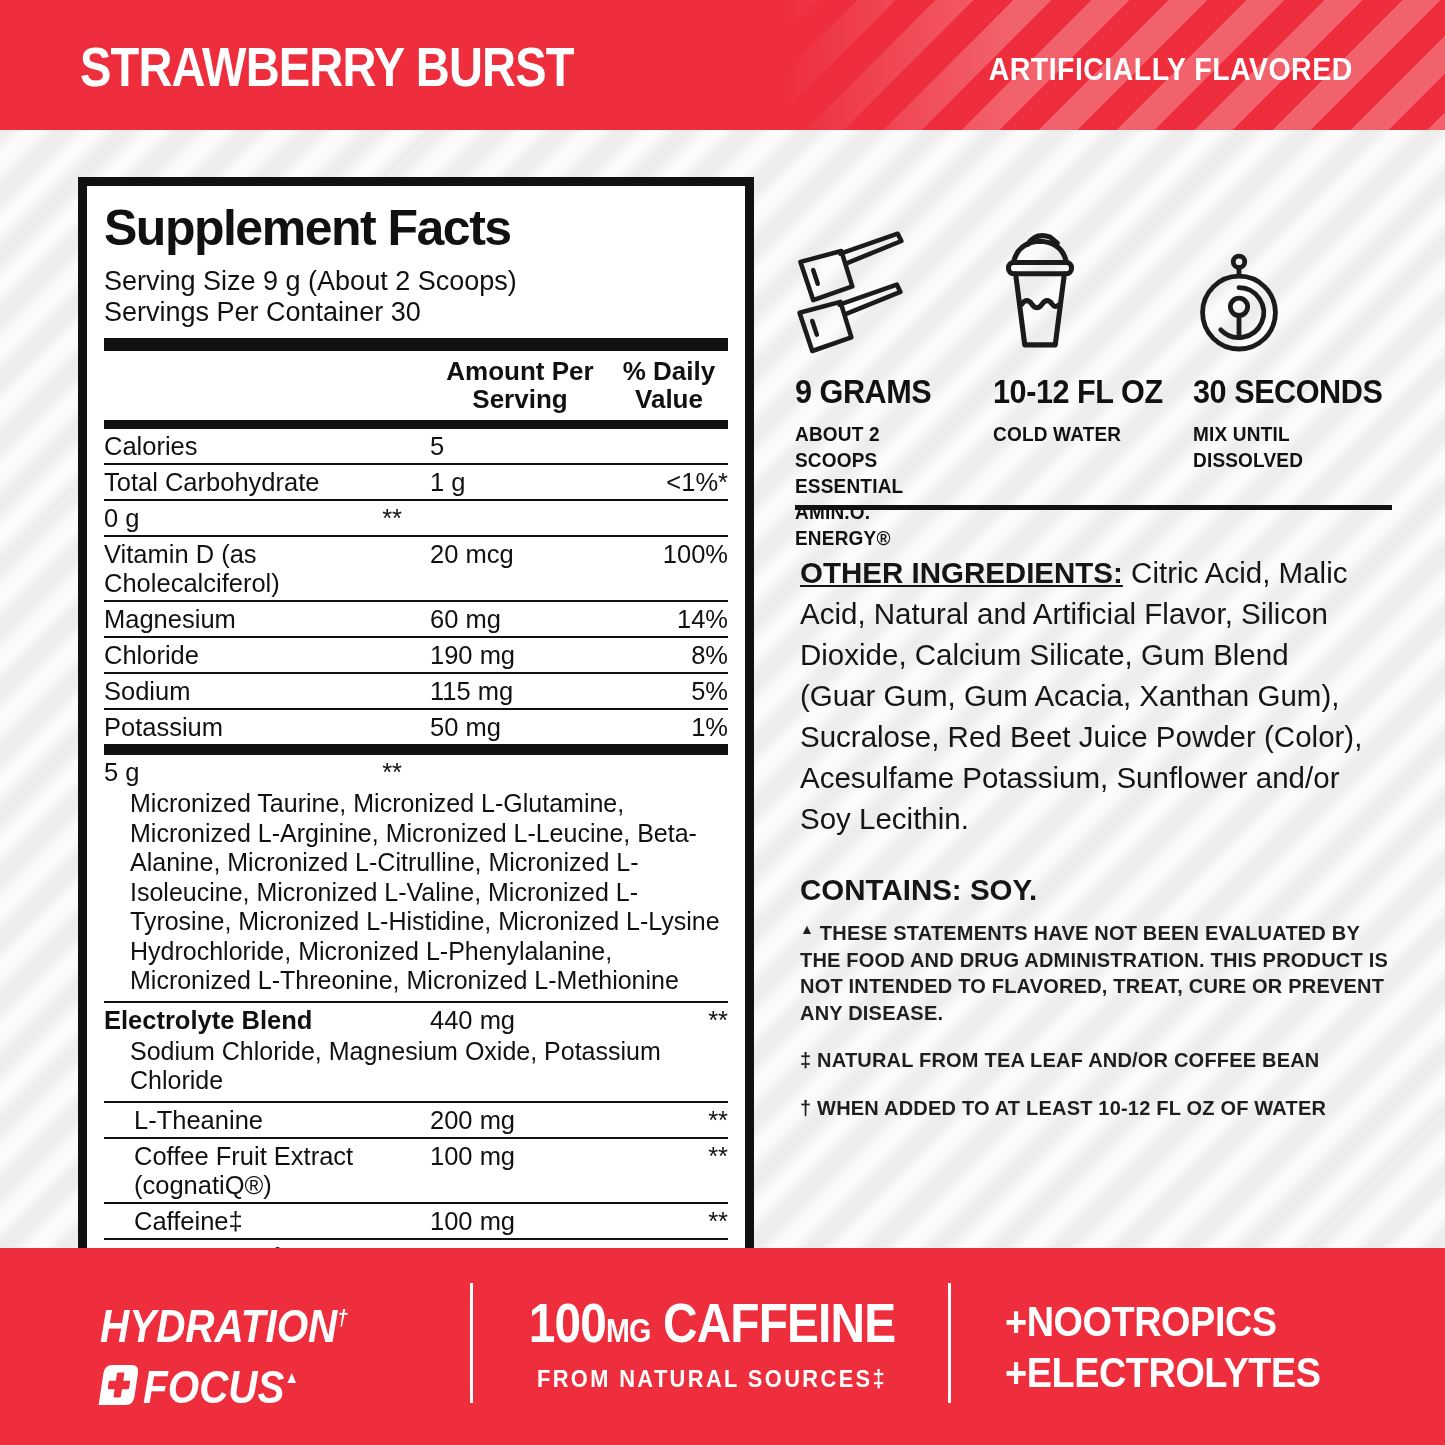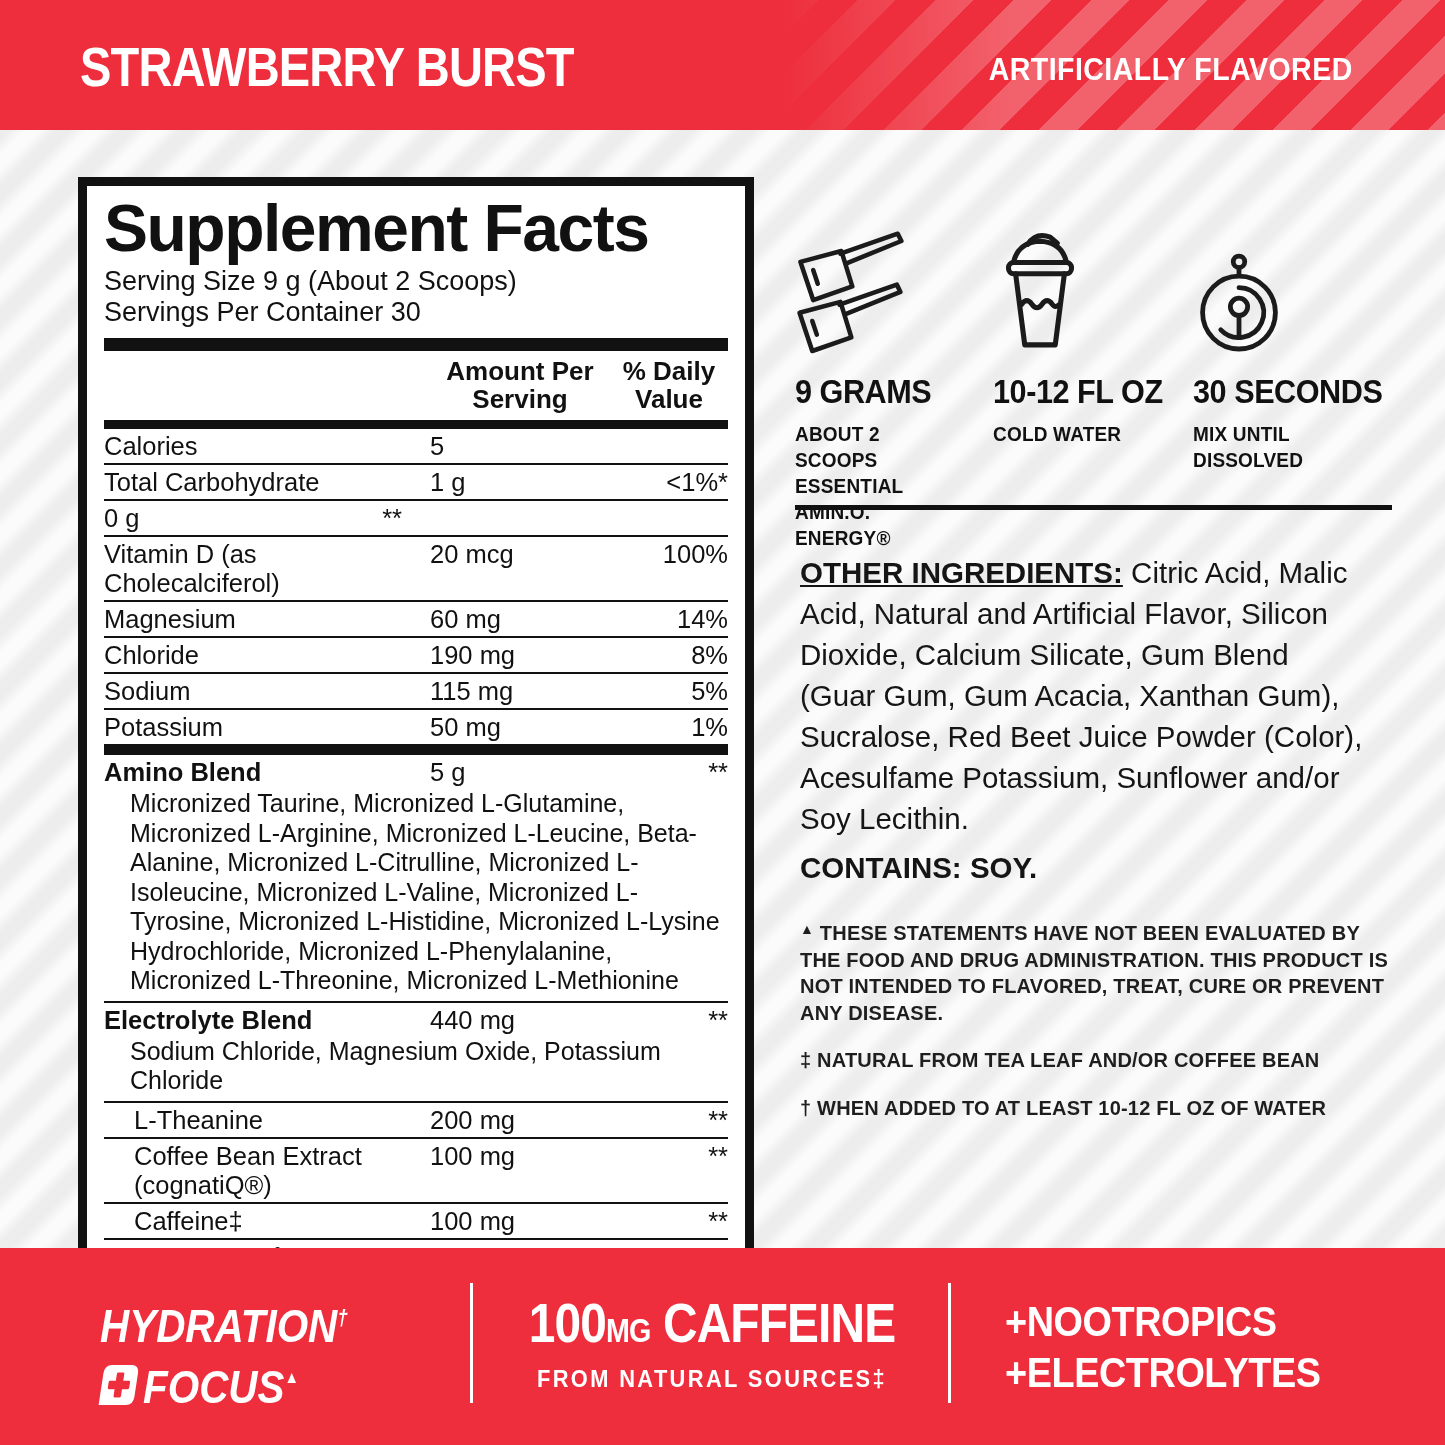--- a/index.html
+++ b/index.html
@@ -25,21 +25,21 @@
   .flavor-note {
     position:absolute; right:92px; top:52px; color:#fff; font-size:31px; font-weight:bold;
     transform:scaleX(0.92); transform-origin:right center; white-space:nowrap; letter-spacing:0.5px;
   }
 
   
   .panel {
     position:absolute; left:78px; top:177px; width:676px; background:#fff;
     border:9px solid #111; padding:12px 17px 14px;
   }
-  .sf-title { font-size:66px; font-weight:bold; letter-spacing:-1.5px; line-height:60px; margin-bottom:8px; }
+  .sf-title { font-size:50px; font-weight:bold; letter-spacing:-1.5px; line-height:60px; margin-bottom:8px; }
   .serv { font-size:27px; line-height:31px; }
   .bar-l { height:13px; background:#111; margin-top:10px; }
   .bar-m { height:9px; background:#111; }
   .bar-b { height:11px; background:#111; }
   .hdr-row { display:flex; padding:6px 0 7px; font-weight:bold; font-size:26px; line-height:28px; }
   .h-n { flex:1; }
   .h-a { width:180px; text-align:center; }
   .h-d { width:118px; text-align:center; }
   .frow { display:flex; align-items:baseline; font-size:25.5px; line-height:29px; padding:3px 0 2px; border-top:2px solid #111; }
   .frow.nb { border-top:none; }
@@ -59,21 +59,21 @@
   .step-2 { width:200px; }
   .step-3 { width:207px; }
   .step-icon { height:128px; display:flex; align-items:flex-end; }
   .step-icon svg { display:block; }
   .step-h { margin-top:18px; font-size:34px; font-weight:bold; transform:scaleX(0.9); transform-origin:left center; white-space:nowrap; letter-spacing:-0.5px; }
   .step-s { margin-top:10px; font-size:20px; font-weight:bold; line-height:26px; transform:scaleX(0.95); transform-origin:left center; letter-spacing:0.2px; width:180px; }
   .rdivider { position:absolute; left:795px; top:505px; width:597px; height:5px; background:#111; }
 
   .other-ing { position:absolute; left:800px; top:552px; width:566px; font-size:29.5px; line-height:41px; color:#151515; }
   .oi-label { font-weight:bold;text-decoration:underline; }
-  .contains { margin-top:8px; font-weight:bold; }
+  .contains { margin-top:30px; font-weight:bold; }
 
   .disclaims { position:absolute; left:800px; top:916px; width:600px; color:#1e1e1e; }
   .disc { font-size:20px; font-weight:bold; line-height:26.5px; margin-bottom:21px; letter-spacing:0.2px; }
   .disc .mk-tri { font-size:14px; vertical-align:6px; }
 
   
   .bottom-banner { position:absolute; left:0; top:1248px; width:1445px; height:201px; background:#ee2e3c; color:#fff; }
   .hydro { position:absolute; left:100px; top:44px; font-style:italic; font-weight:bold; transform:scaleX(0.86); transform-origin:left center; }
   .hydro-line { font-size:47px; line-height:52px; white-space:nowrap; }
   .hydro sup { font-size:22px; }
@@ -157,40 +157,39 @@
     </div>
     <div class="frow">
       <div class="c-n">Potassium</div>
       <div class="c-a">50 mg</div>
       <div class="c-d">1%</div>
     </div>
 
     <div class="bar-b"></div>
 
     <div class="frow nb">
-      <div class="c-n bld">Amino Blend</div>
       <div class="c-a">5 g</div>
       <div class="c-d">**</div>
     </div>
     <div class="subtxt">Micronized Taurine, Micronized L-Glutamine, Micronized L-Arginine, Micronized L-Leucine, Beta-Alanine, Micronized L-Citrulline, Micronized L-Isoleucine, Micronized L-Valine, Micronized L-Tyrosine, Micronized L-Histidine, Micronized L-Lysine Hydrochloride, Micronized L-Phenylalanine, Micronized L-Threonine, Micronized L-Methionine</div>
 
     <div class="frow">
       <div class="c-n bld">Electrolyte Blend</div>
       <div class="c-a">440 mg</div>
       <div class="c-d">**</div>
     </div>
     <div class="subtxt">Sodium Chloride, Magnesium Oxide, Potassium Chloride</div>
 
     <div class="frow ind">
       <div class="c-n">L-Theanine</div>
       <div class="c-a">200 mg</div>
       <div class="c-d">**</div>
     </div>
     <div class="frow ind">
-      <div class="c-n">Coffee Bean Extract (cognatiQ®)</div>
+      <div class="c-n">Coffee Fruit Extract (cognatiQ®)</div>
       <div class="c-a">100 mg</div>
       <div class="c-d">**</div>
     </div>
     <div class="frow ind">
       <div class="c-n">Caffeine‡</div>
       <div class="c-a">100 mg</div>
       <div class="c-d">**</div>
     </div>
     <div class="frow">
       <div class="c-n">Green Tea Leaf Extract</div>

